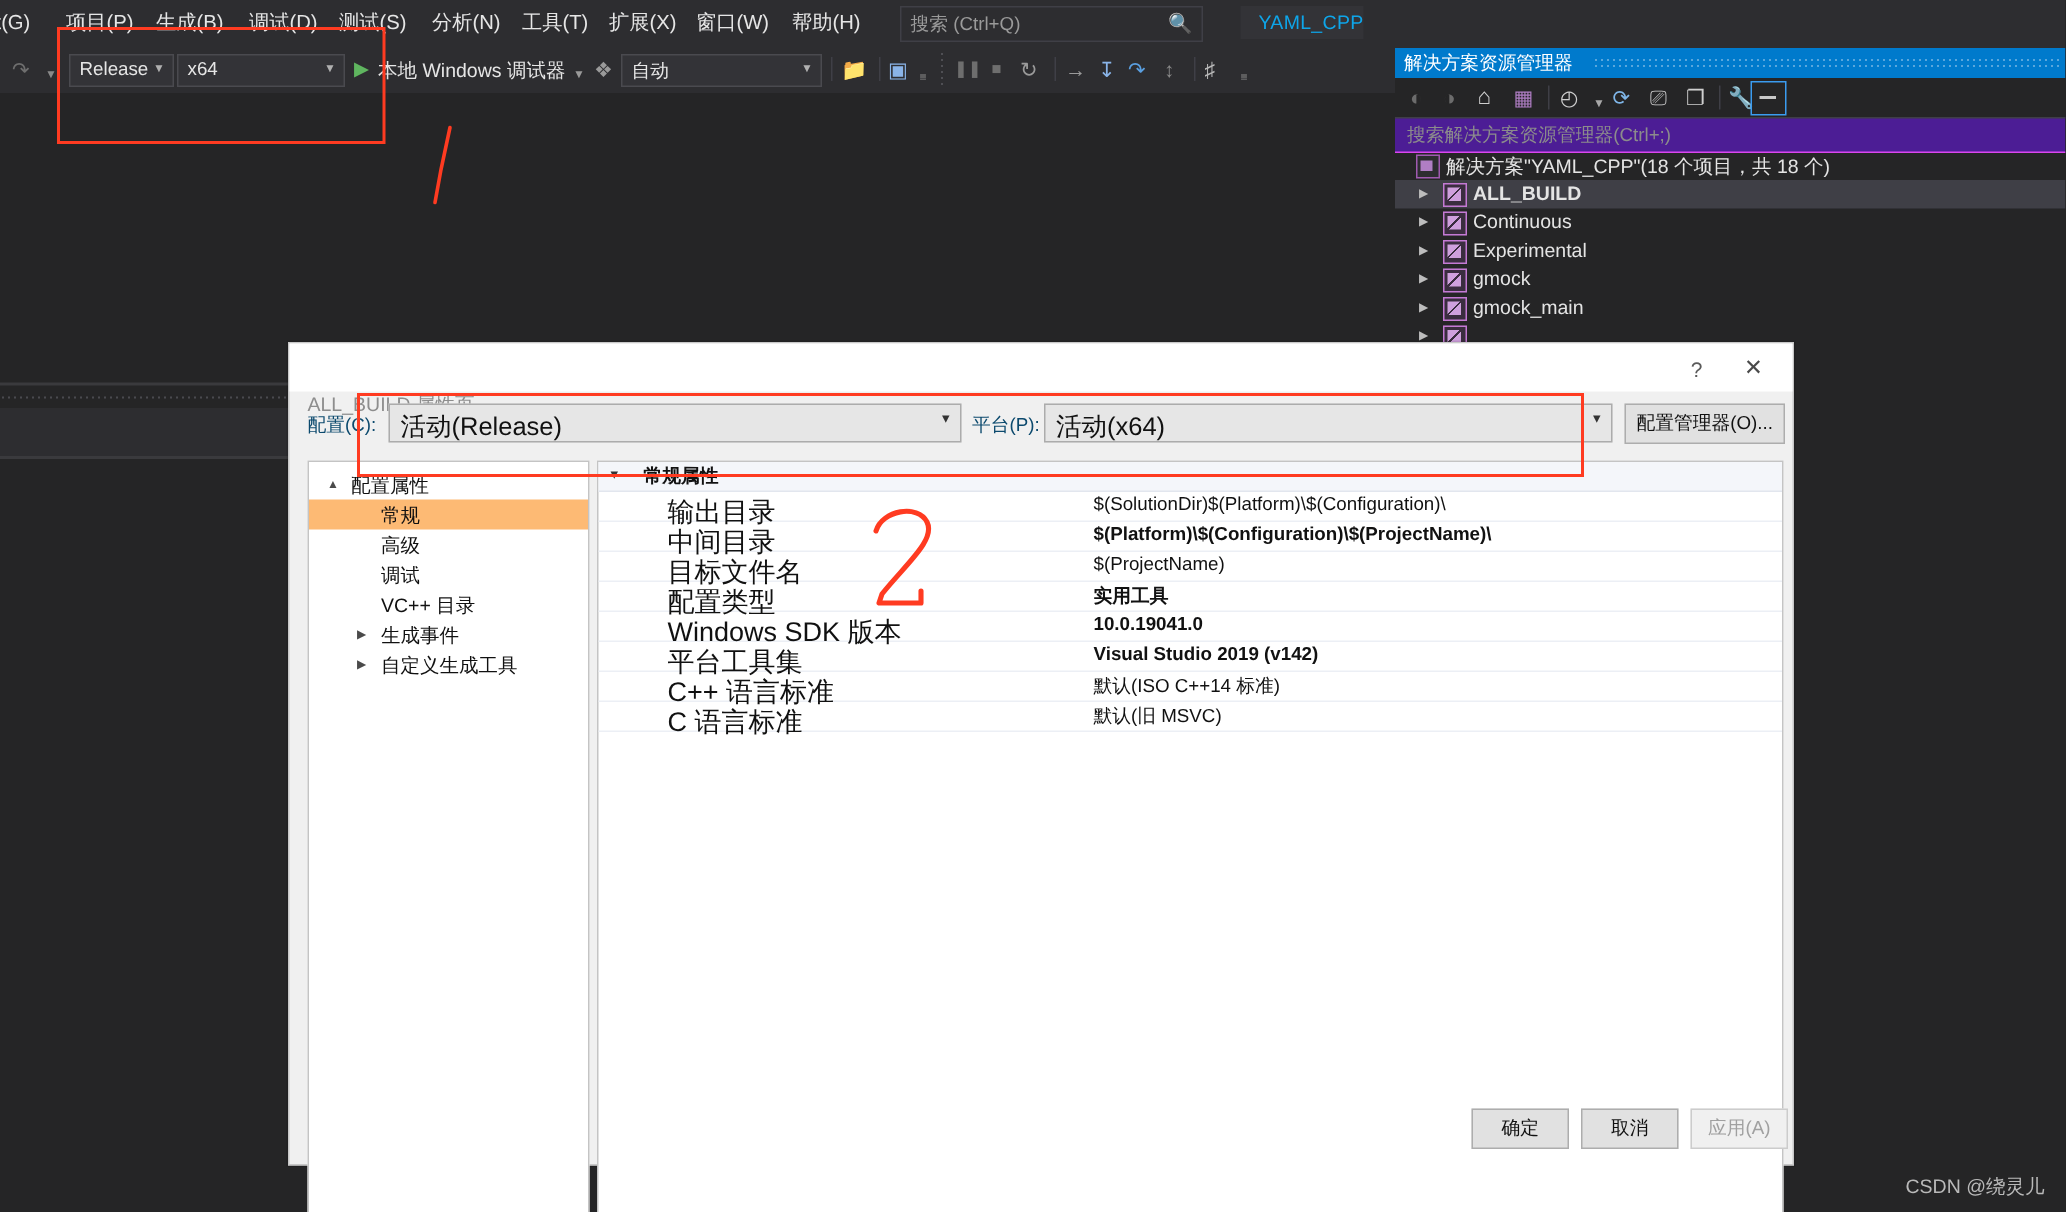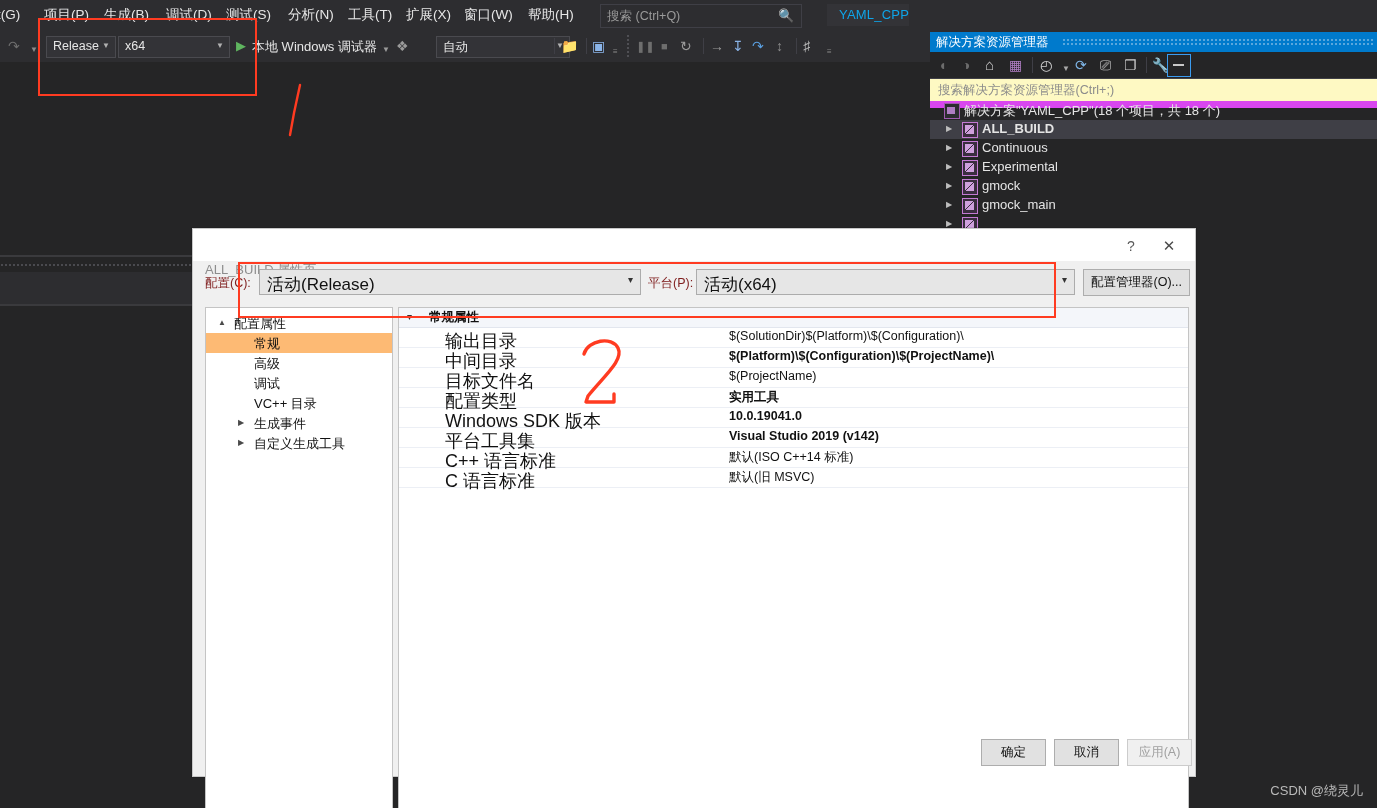--- a/index.html
+++ b/index.html
@@ -44,21 +44,21 @@
   #sol{position:absolute;left:930px;top:32px;width:447px;height:776px;background:#252526;}
   #sol-title{position:absolute;left:0;top:0;width:447px;height:20px;background:#007acc;}
   #sol-title .t{position:absolute;left:6px;top:2px;color:#fff;font-size:12.5px;}
   #sol-title .dots{position:absolute;left:132px;top:6px;right:4px;height:7px;
     background-image:radial-gradient(#5aa7dd 1px,transparent 1px);background-size:4px 4px;}
   #sol-tb{position:absolute;left:0;top:20px;width:447px;height:26px;background:#252526;}
   .sti{position:absolute;top:4px;font-size:14px;color:#a8a8a8;line-height:18px;}
   #sol-tb .vsep{position:absolute;top:5px;width:1px;height:16px;background:#3f3f46;}
   #collapse-btn{position:absolute;left:237px;top:2px;width:22px;height:21px;border:1px solid #3b9cf0;}
   #collapse-btn i{position:absolute;left:5px;top:9px;width:11px;height:2px;background:#c8c8c8;display:block;}
-  #sol-search{position:absolute;left:0;top:46px;width:447px;height:22px;background:#fef9c3;border-top:1px solid #3f3f46;border-bottom:7px solid #d946ef;}
+  #sol-search{position:absolute;left:0;top:46px;width:447px;height:22px;background:#4c1d95;border-top:1px solid #3f3f46;border-bottom:1px solid #d946ef;}
   #sol-search .ph{position:absolute;left:8px;top:3px;color:#8c8c8c;font-size:12.5px;}
   #sol-tree{position:absolute;left:0;top:69px;width:447px;}
   .trow{position:relative;height:19px;}
   .trow.sel{background:#3f3f46;}
   .tw{position:absolute;left:16px;top:4px;color:#bdbdbd;font-size:8px;}
   .tico{position:absolute;top:2px;width:14px;height:14px;}
   .tlabel{position:absolute;top:1px;color:#e4e4e4;font-size:13px;white-space:nowrap;}
   .tlabel.b{font-weight:bold;}
 
   
@@ -73,21 +73,21 @@
 
   
   #dlg{position:absolute;left:192px;top:228px;width:1002px;height:547px;background:#f0f0f0;
     border:1px solid #c8c8c8;box-shadow:0 0 0 1px rgba(0,0,0,.1);}
   #dlg-title{position:absolute;left:0;top:0;width:1002px;height:32px;background:#fff;}
   #dlg-title .t{position:absolute;left:12px;top:8px;color:#8d8d8d;font-size:13px;margin-top:24px;}
   #dlg-help{position:absolute;right:52px;top:6px;width:24px;height:22px;color:#5a5a5a;font-size:14px;text-align:center;line-height:22px;}
   #dlg-close{position:absolute;right:12px;top:6px;width:28px;height:22px;color:#4a4a4a;font-size:15px;text-align:center;line-height:22px;}
 
   #cfg-row{position:absolute;left:0;top:32px;width:1002px;height:44px;}
-  .cfg-lbl{position:absolute;top:14px;color:#7f1d1d;font-size:12.5px;}
+  .cfg-lbl{position:absolute;top:14px;color:#0c4a6e;font-size:12.5px;}
   .cfg-sel{position:absolute;top:8px;height:24px;background:#e6e6e6;border:1px solid #acacac;}
   .cfg-sel .v{position:absolute;left:7px;top:3px;color:#111;font-size:17px;}
   .cfg-sel .c{position:absolute;right:7px;top:4px;color:#333;font-size:10px;}
   #cfg-mgr{position:absolute;left:890px;top:8px;width:105px;height:25px;background:#e1e1e1;border:1px solid #adadad;
     color:#111;font-size:12.5px;text-align:center;line-height:25px;}
 
   
   #prop-tree{position:absolute;left:12px;top:78px;width:186px;height:648px;background:#fff;border:1px solid #c4c4c4;}
   .ptrow{position:relative;height:20px;}
   .ptrow.sel{background:#fdba74;}
@@ -149,21 +149,21 @@
     <div class="combo" style="left:118px;width:110px;">
       <span class="txt">x64</span>
       <span class="arw">▼</span>
     </div>
 
     <div class="tb-ico" style="left:236px;color:#5fb55f;font-size:13px;">▶</div>
     <div class="tb-lbl" style="left:252px">本地 Windows 调试器</div>
     <div class="tb-ico" style="left:382px;font-size:8px;top:10px;color:#9a9a9a;">▼</div>
     <div class="tb-ico" style="left:396px;color:#9a9a9a;">❖</div>
 
-    <div class="combo" style="left:436px;width:132px;">
+    <div class="combo" style="left:414px;width:132px;">
       <span class="txt">自动</span>
       <span class="arw">▼</span>
     </div>
 
     <div class="tb-sep" style="left:554px"></div>
     <div class="tb-ico" style="left:561px;color:#dba53a;">📁</div>
     <div class="tb-sep" style="left:586px"></div>
     <div class="tb-ico" style="left:592px;color:#8ab4e8;">▣</div>
     <div class="tb-ico" style="left:613px;top:12px;font-size:8px;color:#8a8a8a;">≡</div>
     <div class="tb-ico" style="left:626px;top:4px;width:4px;height:24px;background-image:radial-gradient(#4f4f54 1px,transparent 1px);background-size:4px 4px;"></div>

